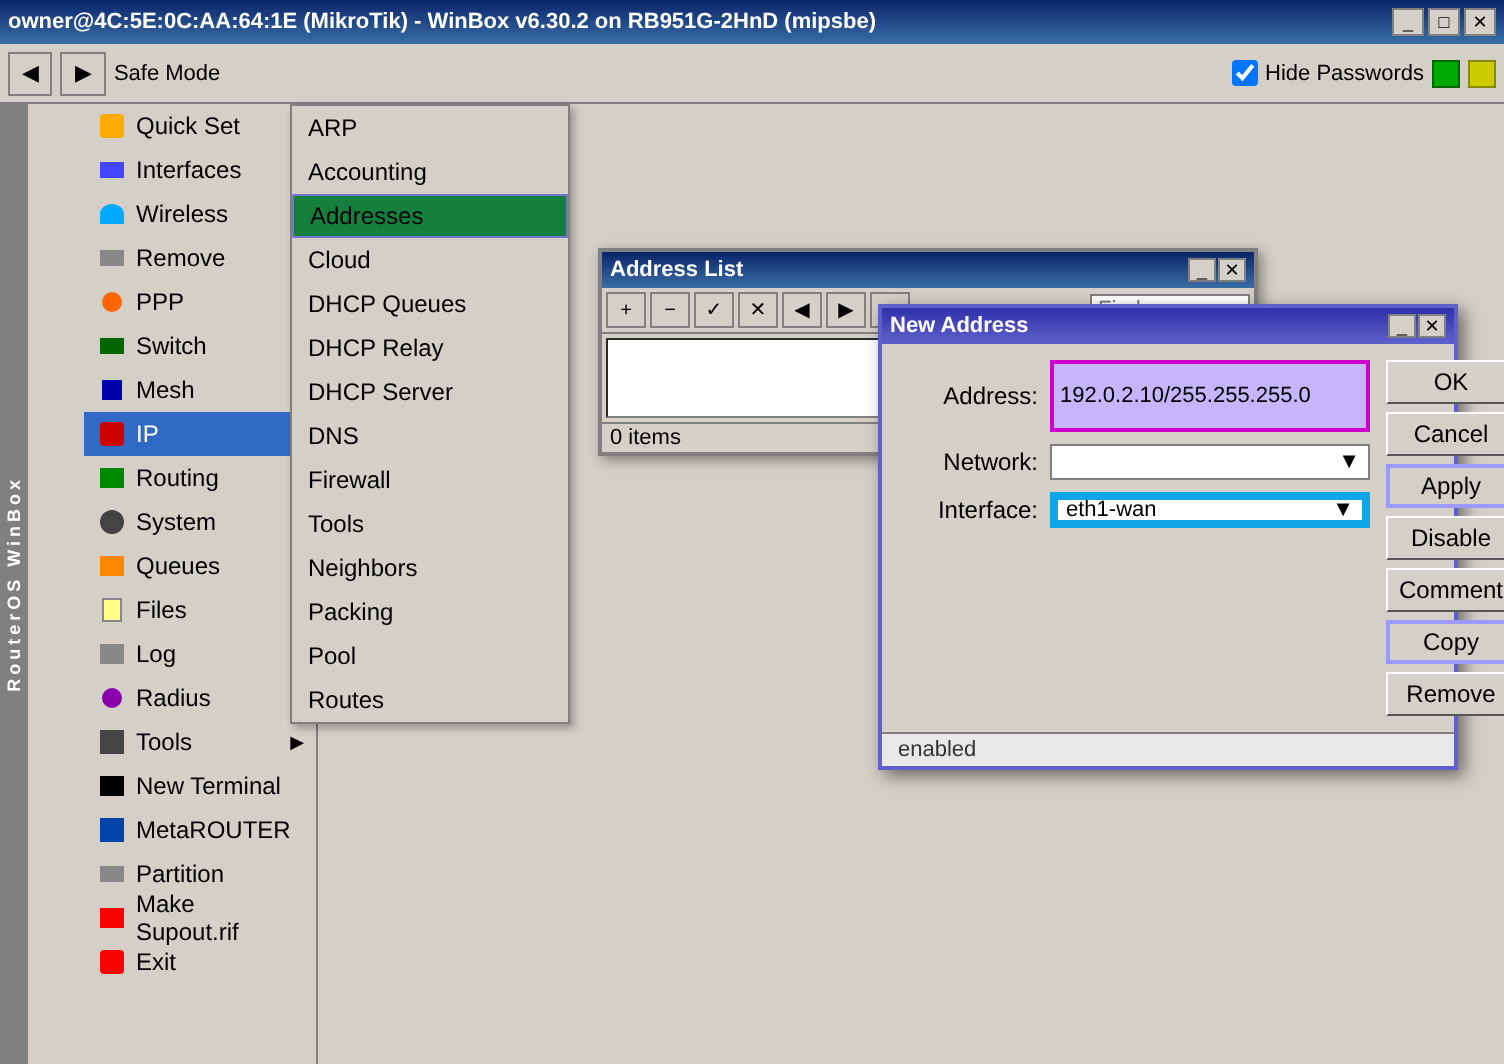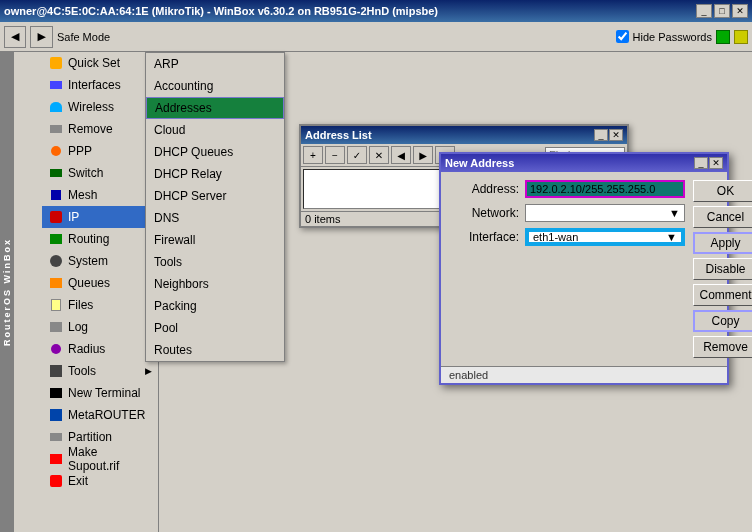--- a/index.html
+++ b/index.html
@@ -284,25 +284,25 @@
     }
     .field-label {
       width: 70px;
       font-size: 12px;
       text-align: right;
       margin-right: 6px;
       flex-shrink: 0;
     }
     .field-input {
       flex: 1;
-      height: 18px;
+      height: 36px;
       font-size: 11px;
       padding: 1px 3px;
       border: 1px solid #808080;
-      background: #0f766e;
+      background: #c4b5fd;
     }
     .field-input.highlighted {
       border: 2px solid #cc00cc;
     }
     .field-select {
       flex: 1;
       height: 18px;
       font-size: 11px;
       border: 1px solid #808080;
       background: white;

